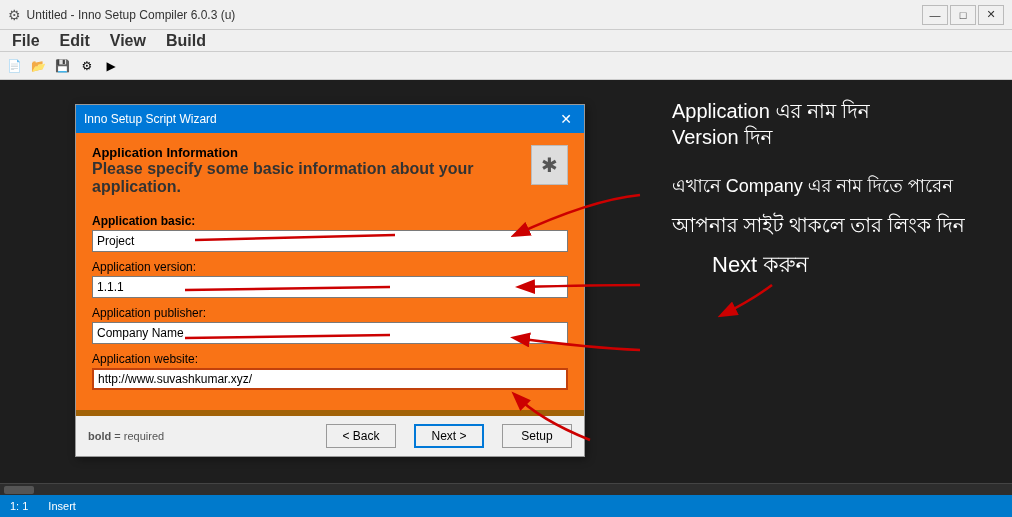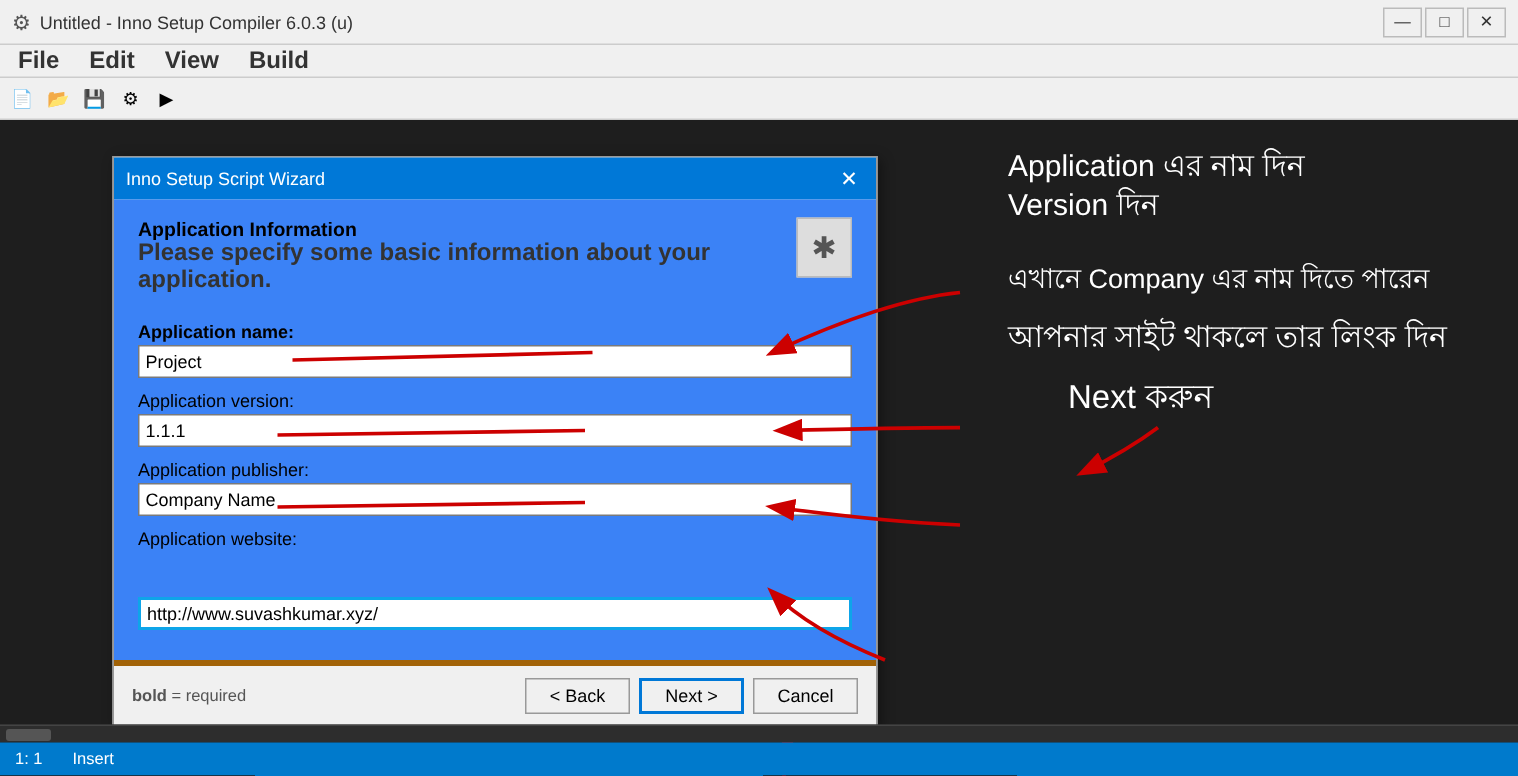--- a/index.html
+++ b/index.html
@@ -126,21 +126,21 @@
       background: transparent;
       border: none;
       color: white;
       cursor: pointer;
       font-size: 14px;
       display: flex; align-items: center; justify-content: center;
     }
 
     .dialog-body {
       padding: 12px 16px;
-      background: #3b82f6;
+      background: #f97316;
     }
 
     .section-header {
       display: flex;
       justify-content: space-between;
       align-items: flex-start;
       margin-bottom: 6px;
     }
     .section-title {
       font-weight: bold;
@@ -174,39 +174,38 @@
     .field-input {
       width: 100%;
       height: 22px;
       border: 1px solid #7a7a7a;
       padding: 2px 4px;
       font-size: 12px;
       background: white;
       outline: none;
     }
     .field-input.highlighted {
-      border: 2px solid #0ea5e9;
-      margin-top: 30px;
+      border: 2px solid #c2410c;
     }
 
     .dialog-footer {
       background: #f0f0f0;
-      border-top: 4px solid #a16207;
+      border-top: 6px solid #a16207;
       padding: 8px 12px;
       display: flex;
       align-items: center;
       justify-content: space-between;
     }
     .footer-note {
       font-size: 11px;
       color: #555;
     }
     .footer-buttons {
       display: flex;
-      gap: 6px;
+      gap: 18px;
     }
     .footer-btn {
       min-width: 70px;
       height: 24px;
       background: #f0f0f0;
       border: 1px solid #999;
       font-size: 12px;
       cursor: pointer;
       padding: 0 10px;
     }
@@ -315,21 +314,21 @@
               <div class="section-title">Application Information</div>
               <div class="section-subtitle">Please specify some basic information about your application.</div>
             </div>
             <div class="wizard-icon">
               <span>✱</span>
             </div>
           </div>
 
           <div class="field-group">
             <div class="field-label">
-              <span style="font-weight:bold;">Application name:</span>
+              <span style="font-weight:bold;">Application basic:</span>
             </div>
             <input type="text" class="field-input" value="Project" style="">
           </div>
 
           <div class="field-group">
             <div class="field-label">
               <span style="font-weight:normal;">Application version:</span>
             </div>
             <input type="text" class="field-input" value="1.1.1" style="">
           </div>
@@ -346,21 +345,21 @@
         </div>
 
         <div class="dialog-footer">
           <div class="footer-note">
             <span style="font-weight:bold;">bold</span>
             <span> = required</span>
           </div>
           <div class="footer-buttons">
             <button class="footer-btn">&lt; Back</button>
             <button class="footer-btn primary">Next &gt;</button>
-            <button class="footer-btn">Cancel</button>
+            <button class="footer-btn">Setup</button>
           </div>
         </div>
       </div>
     </div>
 
     <svg class="arrows" style="position:absolute;top:0;left:0;width:660px;height:100%;pointer-events:none;overflow:visible;">
 
       <path d="M 640 115 Q 590 120, 515 155" stroke="#cc0000" stroke-width="2.5" fill="none" marker-end="url(#arrowhead)"></path>
 
       <line x1="195" y1="160" x2="395" y2="155" stroke="#cc0000" stroke-width="2.5"></line>

